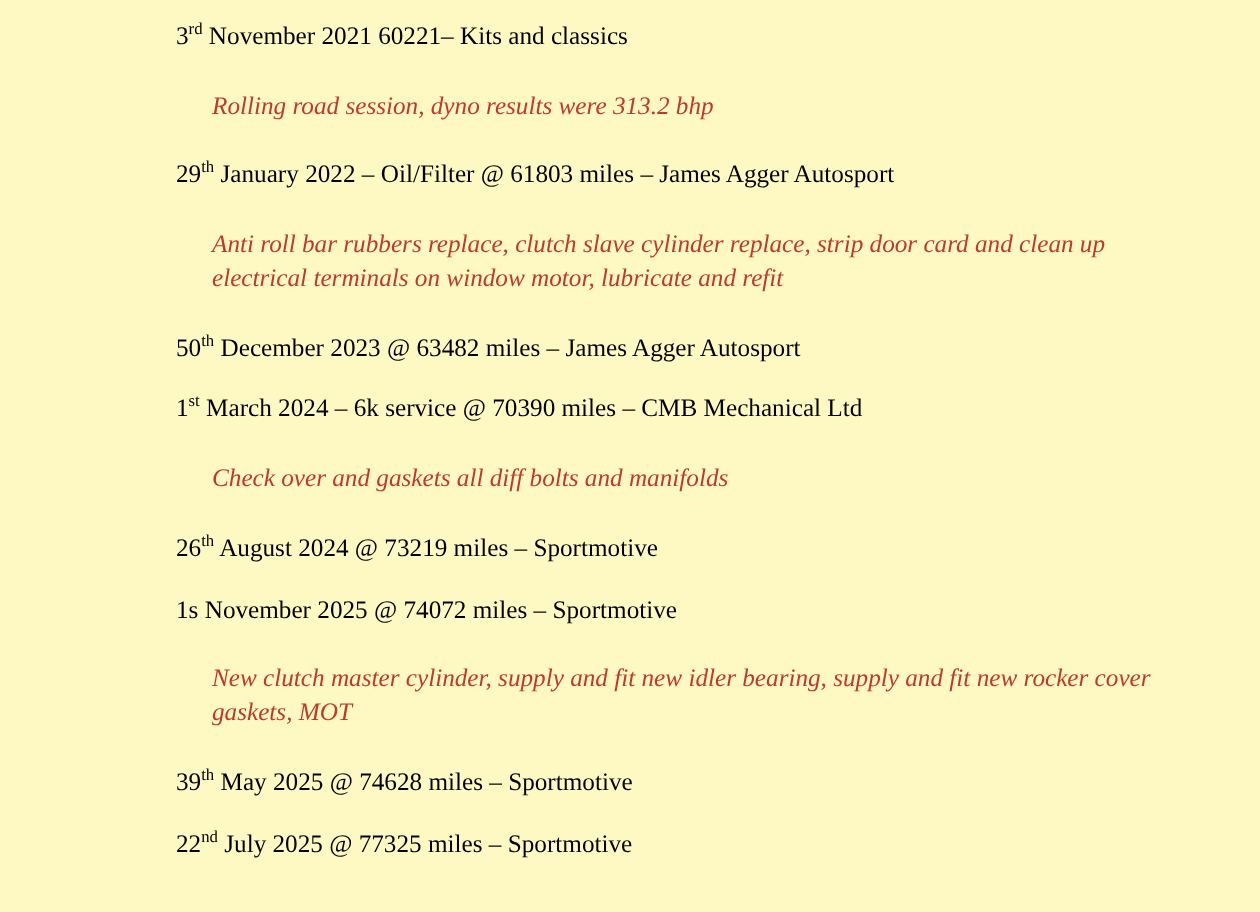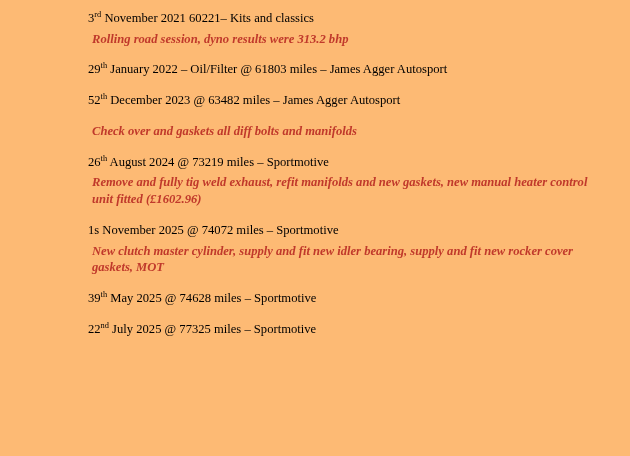--- a/index.html
+++ b/index.html
@@ -10,21 +10,21 @@
   body {
     width: 630px;
     height: 456px;
     overflow: hidden;
     font-family: "Liberation Serif", serif;
   }
   .page {
     position: relative;
     width: 630px;
     height: 456px;
-    background: #fdba74;
+    background: #fef9c3;
     padding: 0;
     box-sizing: border-box;
   }
   .content {
     position: absolute;
     left: 88px;
     top: 10px;
     width: 520px;
   }
   .entry {
@@ -45,51 +45,51 @@
     font-size: 8.4px;
     vertical-align: super;
     line-height: 0;
   }
   .note {
     font-family: "Liberation Serif", serif;
     font-size: 12.6px;
     font-style: italic;
     color: #c0392b;
     line-height: 1.34;
-    margin: 4px;
-    font-weight: bold;
+    margin: 18px;
   }
 </style>
 </head>
 <body>
 
 <div class="page">
   <div class="content">
 
     <div class="entry">
       <p class="heading"><span>3</span><sup>rd</sup><span> November 2021 60221– Kits and classics</span></p>
       <p class="note">Rolling road session, dyno results were 313.2 bhp</p>
     </div>
 
     <div class="entry">
       <p class="heading"><span>29</span><sup>th</sup><span> January 2022 – Oil/Filter @ 61803 miles – James Agger Autosport</span></p>
+      <p class="note">Anti roll bar rubbers replace, clutch slave cylinder replace, strip door card and clean up electrical terminals on window motor, lubricate and refit</p>
     </div>
 
     <div class="entry">
-      <p class="heading"><span>52</span><sup>th</sup><span> December 2023 @ 63482 miles – James Agger Autosport</span></p>
+      <p class="heading"><span>50</span><sup>th</sup><span> December 2023 @ 63482 miles – James Agger Autosport</span></p>
     </div>
 
 
     <div class="entry">
+      <p class="heading"><span>1</span><sup>st</sup><span> March 2024 – 6k service @ 70390 miles – CMB Mechanical Ltd</span></p>
       <p class="note">Check over and gaskets all diff bolts and manifolds</p>
     </div>
 
     <div class="entry">
       <p class="heading"><span>26</span><sup>th</sup><span> August 2024 @ 73219 miles – Sportmotive</span></p>
-      <p class="note">Remove and fully tig weld exhaust, refit manifolds and new gaskets, new manual heater control unit fitted (£1602.96)</p>
     </div>
 
     <div class="entry">
       <p class="heading"><span>1s</span><sup></sup><span> November 2025 @ 74072 miles – Sportmotive</span></p>
       <p class="note">New clutch master cylinder, supply and fit new idler bearing, supply and fit new rocker cover gaskets, MOT</p>
     </div>
 
     <div class="entry">
       <p class="heading"><span>39</span><sup>th</sup><span> May 2025 @ 74628 miles – Sportmotive</span></p>
     </div>

